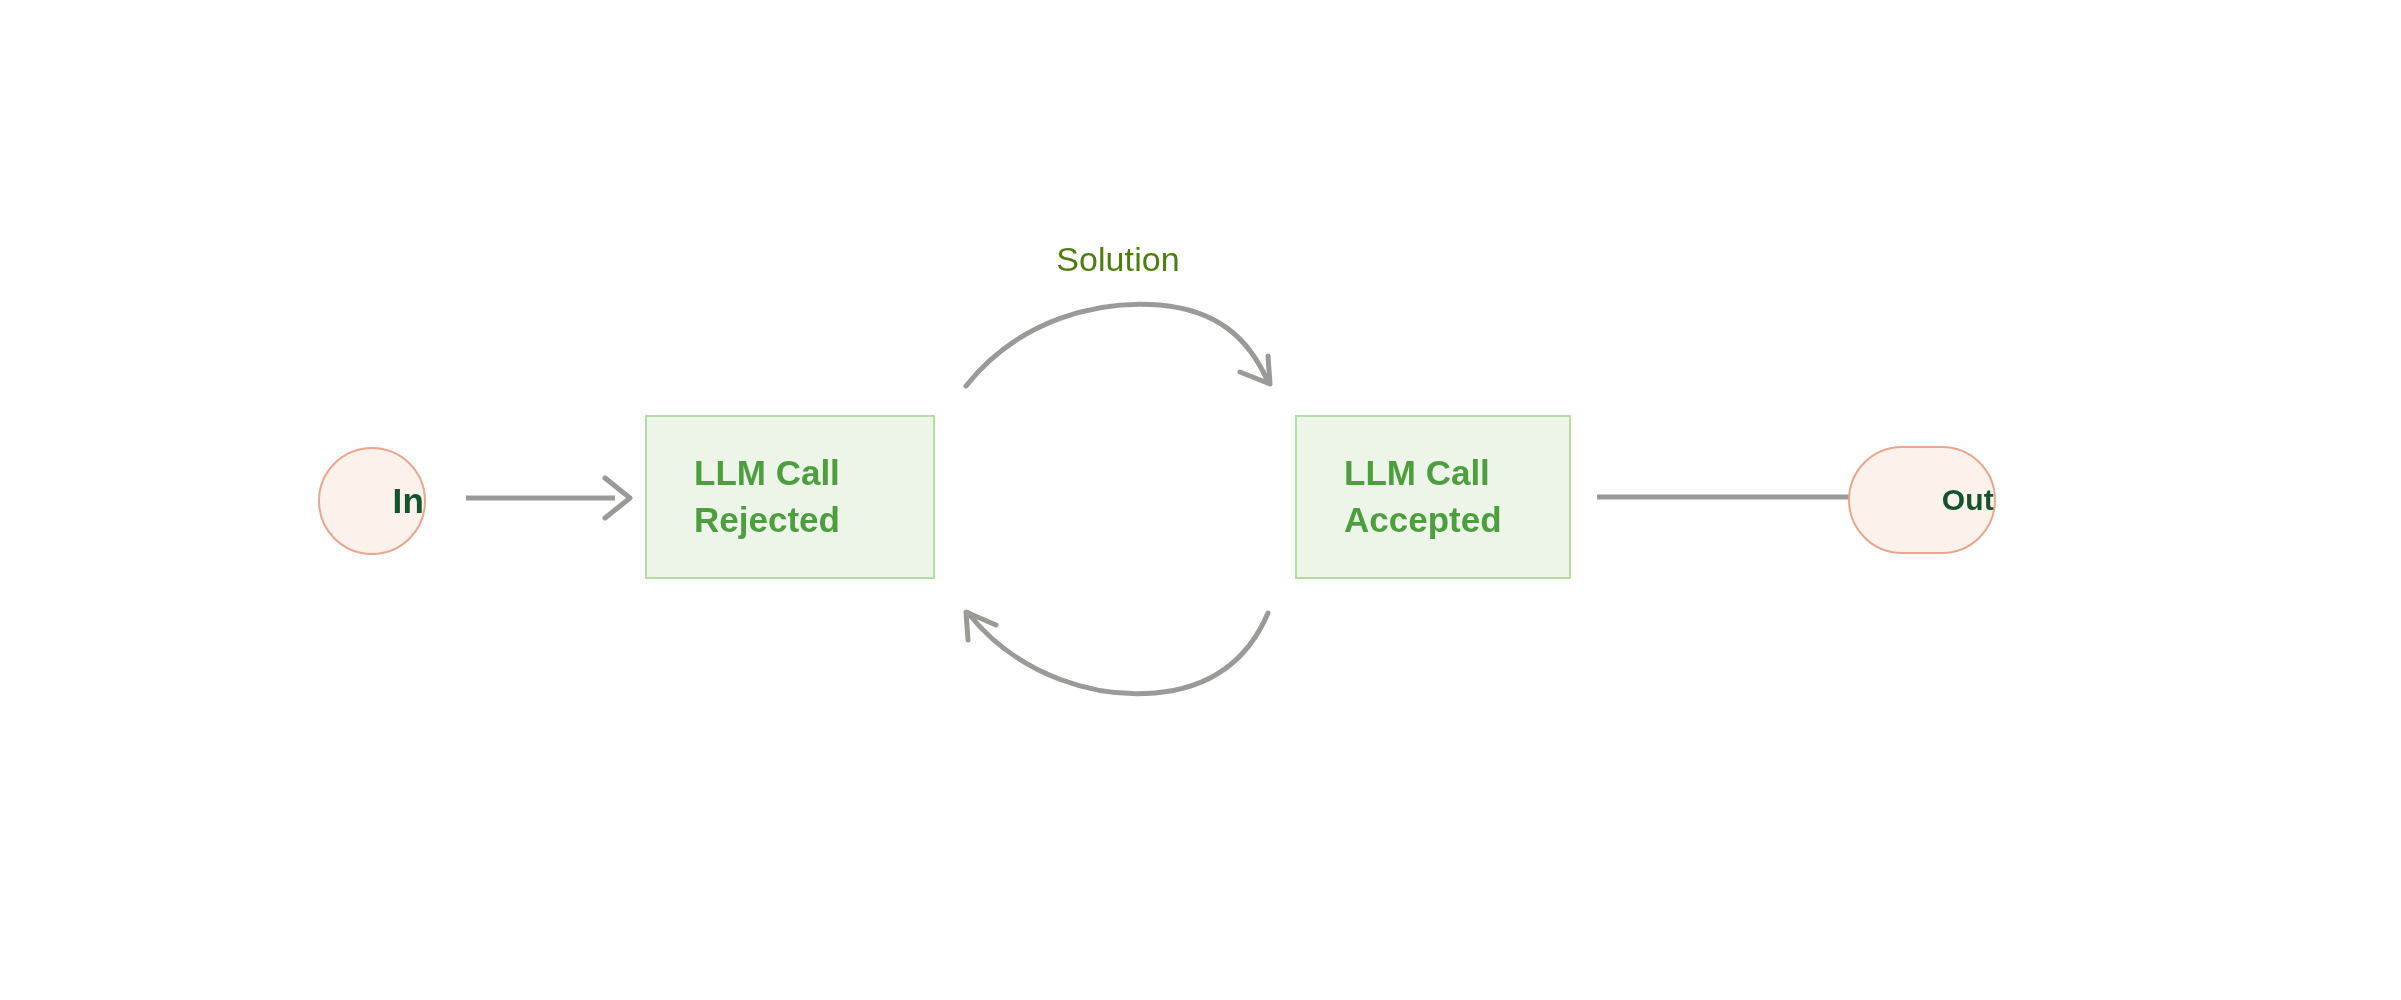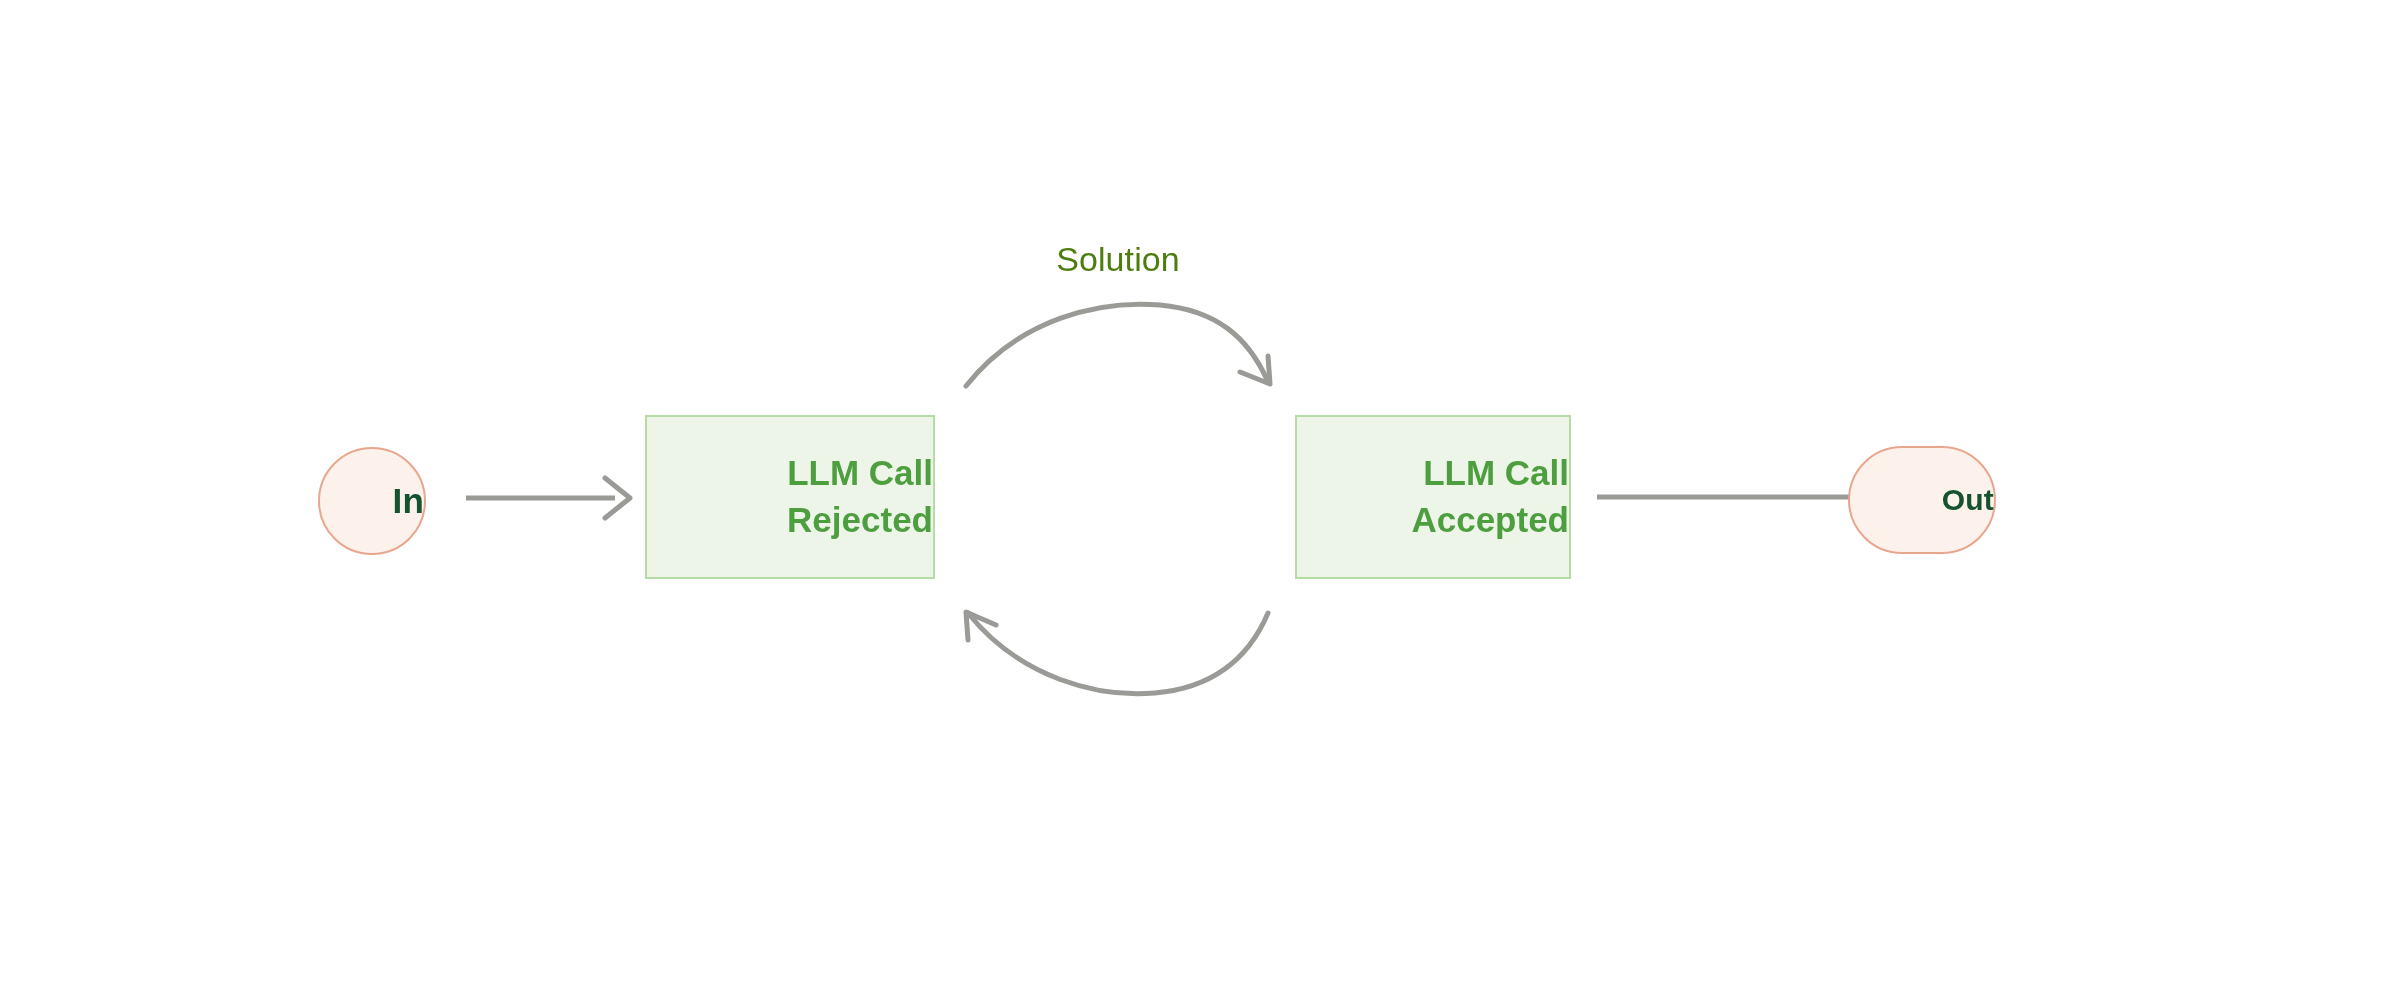--- a/index.html
+++ b/index.html
@@ -56,30 +56,31 @@
     height: 108px;
     border-radius: 54px;
     font-size: 30px;
   }
 
   
   .process {
     position: absolute;
     display: flex;
     flex-direction: column;
-    align-items: flex-end;
+    align-items: flex-start;
     justify-content: center;
     background: #edf4e8;
     border: 2px solid #b7dba4;
     box-sizing: border-box;
     color: #4d9e3f;
     font-weight: bold;
     font-size: 35px;
     line-height: 1.33;
     text-align: center;
+    padding-left: 47px;
   }
   #node-generator {
     left: 645px;
     top: 415px;
     width: 290px;
     height: 164px;
   }
   #node-evaluator {
     left: 1295px;
     top: 415px;

